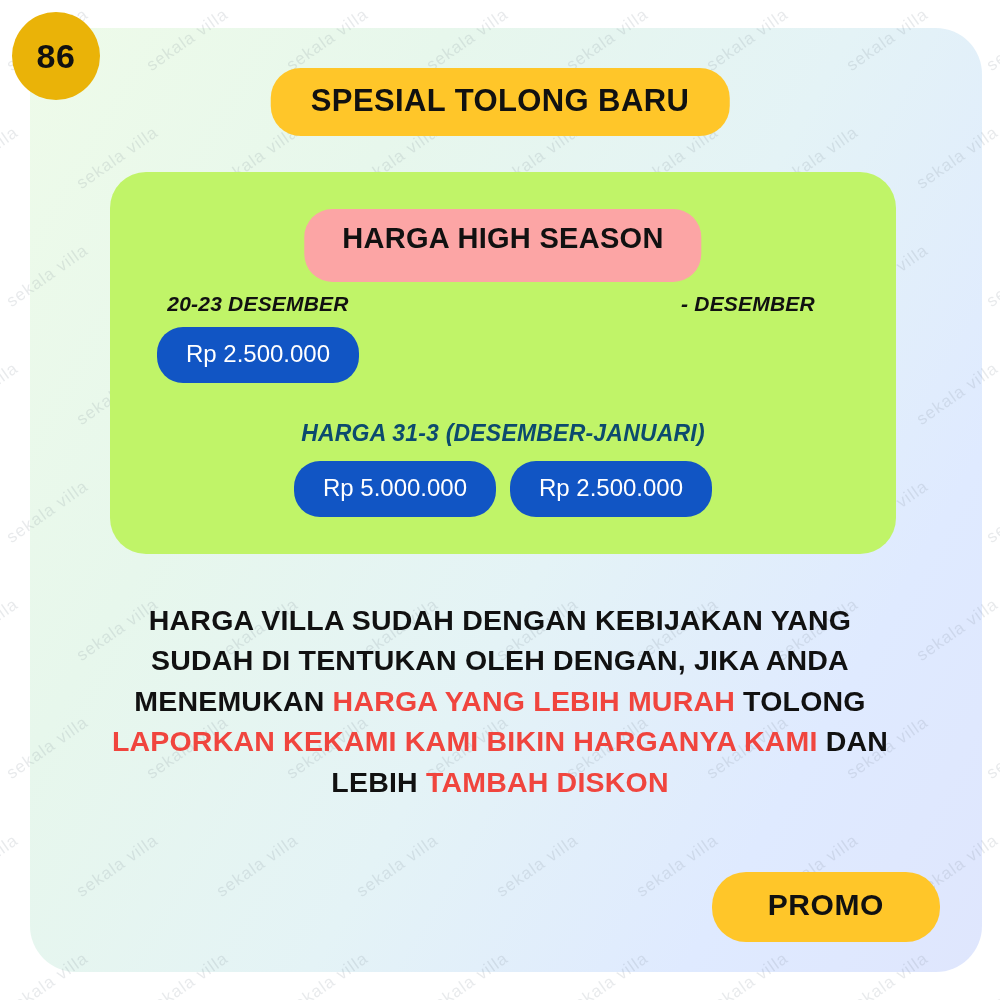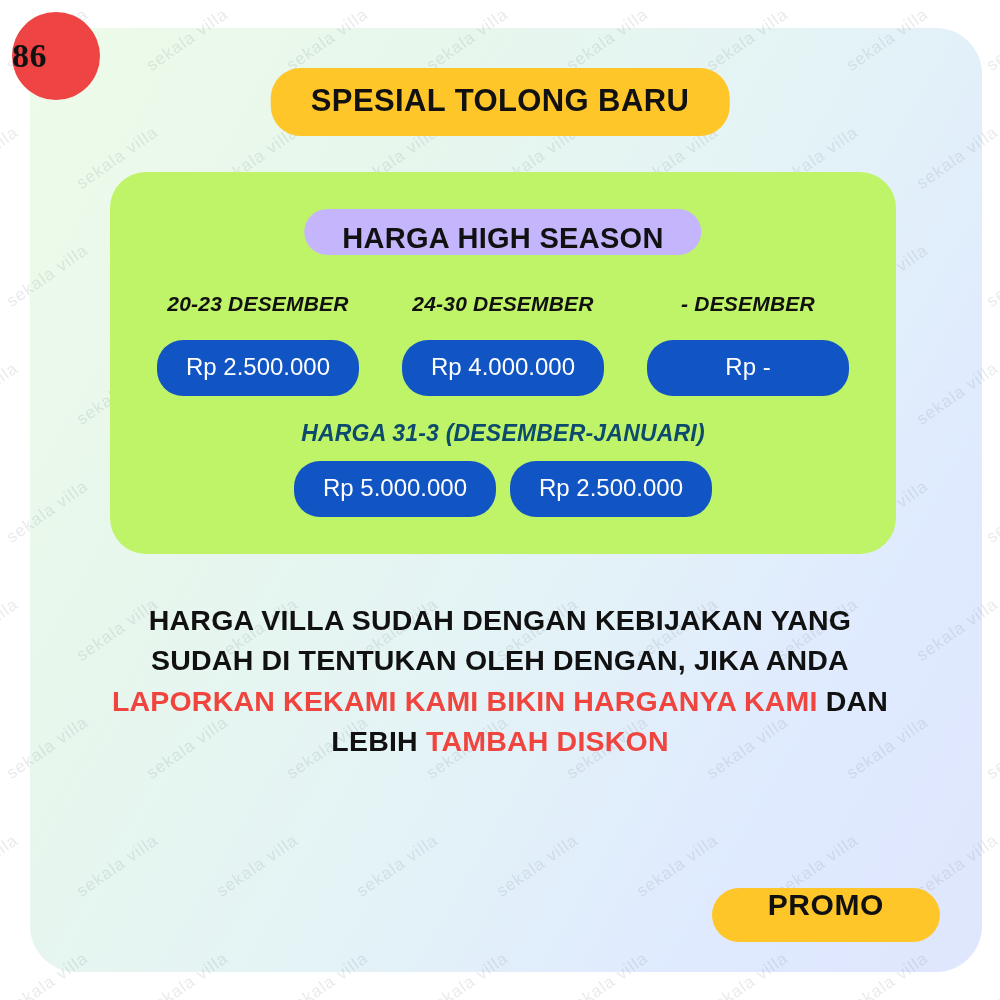--- a/index.html
+++ b/index.html
@@ -55,26 +55,25 @@
   }
 
   
   .badge {
     position: absolute;
     left: 12px;
     top: 12px;
     width: 88px;
     height: 88px;
     border-radius: 50%;
-    background: #ef4444;
+    background: #eab308;
     display: flex;
     align-items: center;
-    justify-content: flex-start;
+    justify-content: center;
     z-index: 6;
-    font-family: Liberation Serif, serif;
   }
   .badge span {
     font-size: 34px;
     font-weight: bold;
     color: #111111;
     letter-spacing: 0.5px;
   }
 
   
   .title-pill {
@@ -105,23 +104,23 @@
     border-radius: 36px;
     background: #c0f468;
     z-index: 4;
   }
 
   .sub-pill {
     position: absolute;
     left: 50%;
     transform: translateX(-50%);
     top: 37px;
-    background: #c4b5fd;
+    background: #fca5a5;
     border-radius: 28px;
-    padding: 13px 38px 0 38px;
+    padding: 13px 38px 27px 38px;
   }
   .sub-pill span {
     font-size: 29px;
     font-weight: bold;
     color: #111111;
     letter-spacing: 0.3px;
     white-space: nowrap;
   }
 
   .price-row {
@@ -138,21 +137,21 @@
     flex-direction: column;
     align-items: center;
     width: 240px;
   }
   .price-label {
     font-size: 21px;
     font-weight: bold;
     font-style: italic;
     color: #111111;
     letter-spacing: 0.2px;
-    margin-bottom: 24px;
+    margin-bottom: 11px;
     white-space: nowrap;
   }
   .price-chip {
     background: #1155c4;
     color: #ffffff;
     border-radius: 26px;
     padding: 13px 26px 15px 26px;
     font-size: 24px;
     font-weight: 500;
     min-width: 150px;
@@ -201,21 +200,21 @@
     color: #f0453e;
   }
 
   
   .promo-pill {
     position: absolute;
     right: 60px;
     bottom: 58px;
     background: #ffc629;
     border-radius: 34px;
-    padding: 0 56px 20px 56px;
+    padding: 16px 56px 20px 56px;
     z-index: 5;
   }
   .promo-pill span {
     font-size: 30px;
     font-weight: bold;
     color: #111111;
     letter-spacing: 0.6px;
   }
 </style>
 </head>
@@ -314,46 +313,44 @@
       <span>HARGA HIGH SEASON</span>
     </div>
 
     <div class="price-row">
 
       <div class="price-col">
         <div class="price-label">20-23 DESEMBER</div>
         <div class="price-chip">Rp 2.500.000</div>
       </div>
 
-      <div class="price-col">
-        <div class="price-label">24-30 DESEMBER</div>
-        <div class="price-chip">Rp 4.000.000</div>
-      </div>
 
       <div class="price-col">
         <div class="price-label">- DESEMBER</div>
-        <div class="price-chip">Rp -</div>
       </div>
 
     </div>
 
     <div class="second-block">
       <div class="second-label">HARGA 31-3 (DESEMBER-JANUARI)</div>
       <div class="second-chips">
         <div class="price-chip">Rp 5.000.000</div>
         <div class="price-chip">Rp 2.500.000</div>
       </div>
     </div>
 
   </div>
 
   <div class="desc">
     <div><span>HARGA VILLA SUDAH DENGAN KEBIJAKAN YANG</span></div>
     <div><span>SUDAH DI TENTUKAN OLEH DENGAN, JIKA ANDA</span></div>
     <div>
+      <span>MENEMUKAN </span><span class="hl">HARGA YANG LEBIH MURAH</span><span> TOLONG</span>
+    </div>
+    <div>
       <span class="hl">LAPORKAN KEKAMI KAMI BIKIN HARGANYA KAMI</span><span> DAN</span>
     </div>
     <div>
       <span>LEBIH </span><span class="hl">TAMBAH DISKON</span>
     </div>
   </div>
 
   <div class="promo-pill">
     <span>PROMO</span>
   </div>

